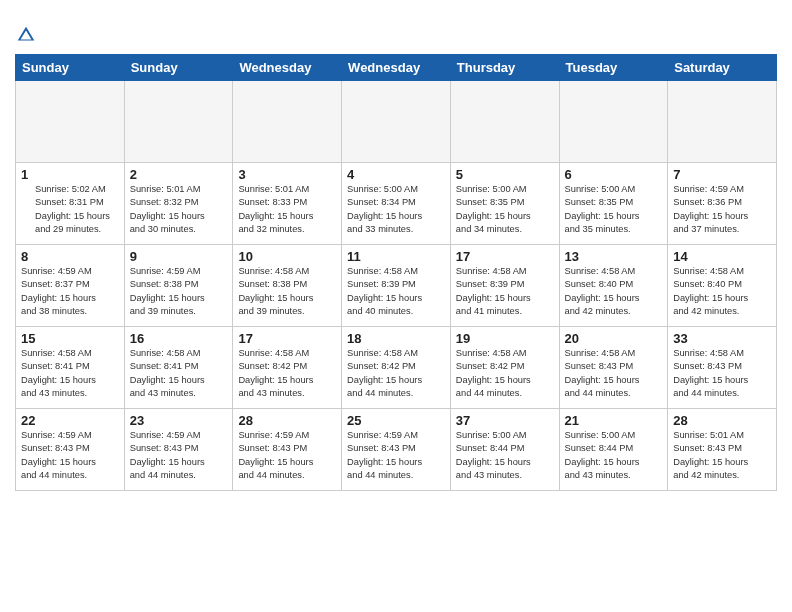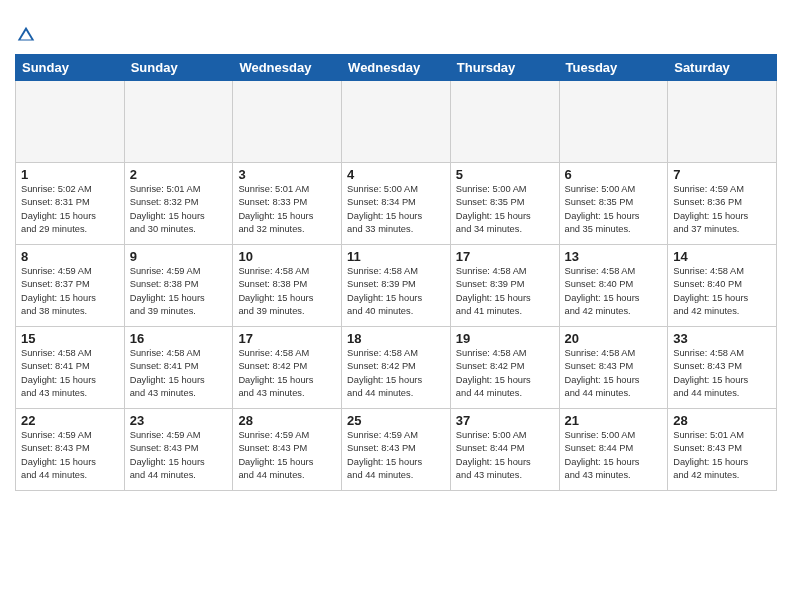--- a/index.html
+++ b/index.html
@@ -128,21 +128,21 @@
           <td class="empty"></td>
           <td class="empty"></td>
           <td class="empty"></td>
           <td class="empty"></td>
           <td class="empty"></td>
           <td class="empty"></td>
         </tr>
         <tr>
           <td>
             <span class="day-num">1</span>
-            <div class="day-info" style="white-space: pre-line;">Sunrise: 5:02 AM
+            <div class="day-info" style="white-space: pre-line; margin-left: 14px;">Sunrise: 5:02 AM
 Sunset: 8:31 PM
 Daylight: 15 hours
 and 29 minutes.</div>
           </td>
           <td>
             <span class="day-num">2</span>
             <div class="day-info" style="white-space: pre-line;">Sunrise: 5:01 AM
 Sunset: 8:32 PM
 Daylight: 15 hours
 and 30 minutes.</div>

